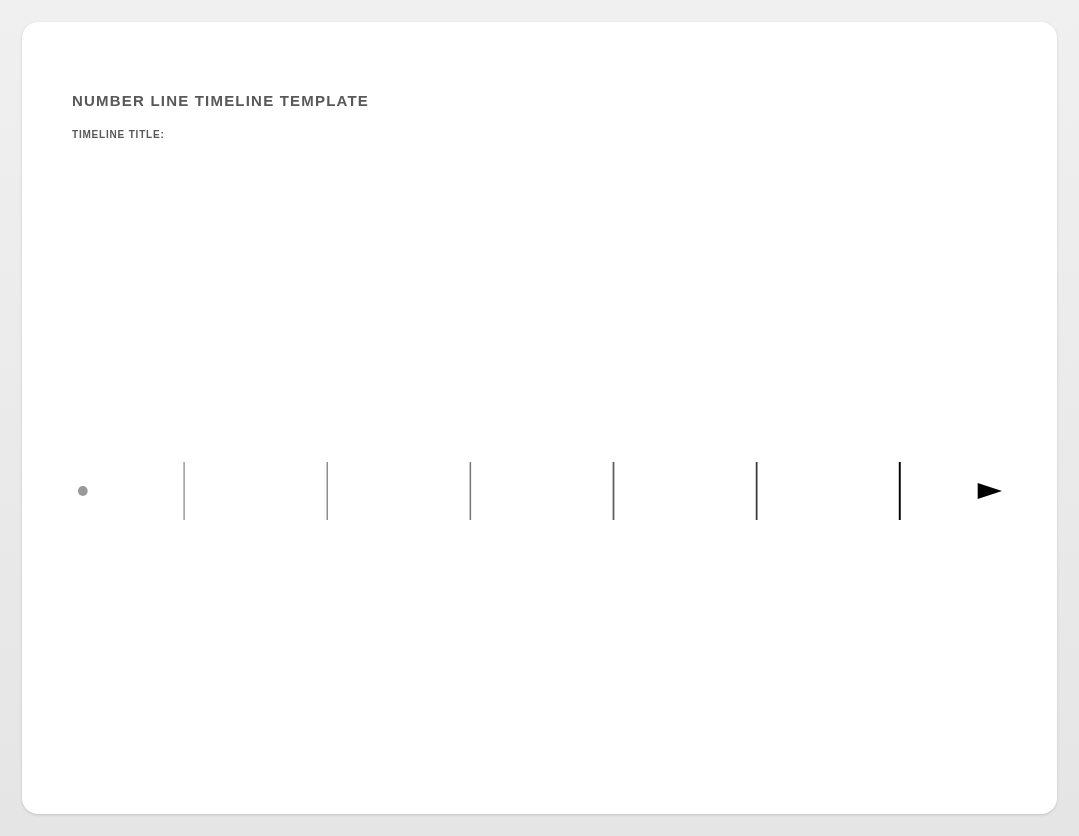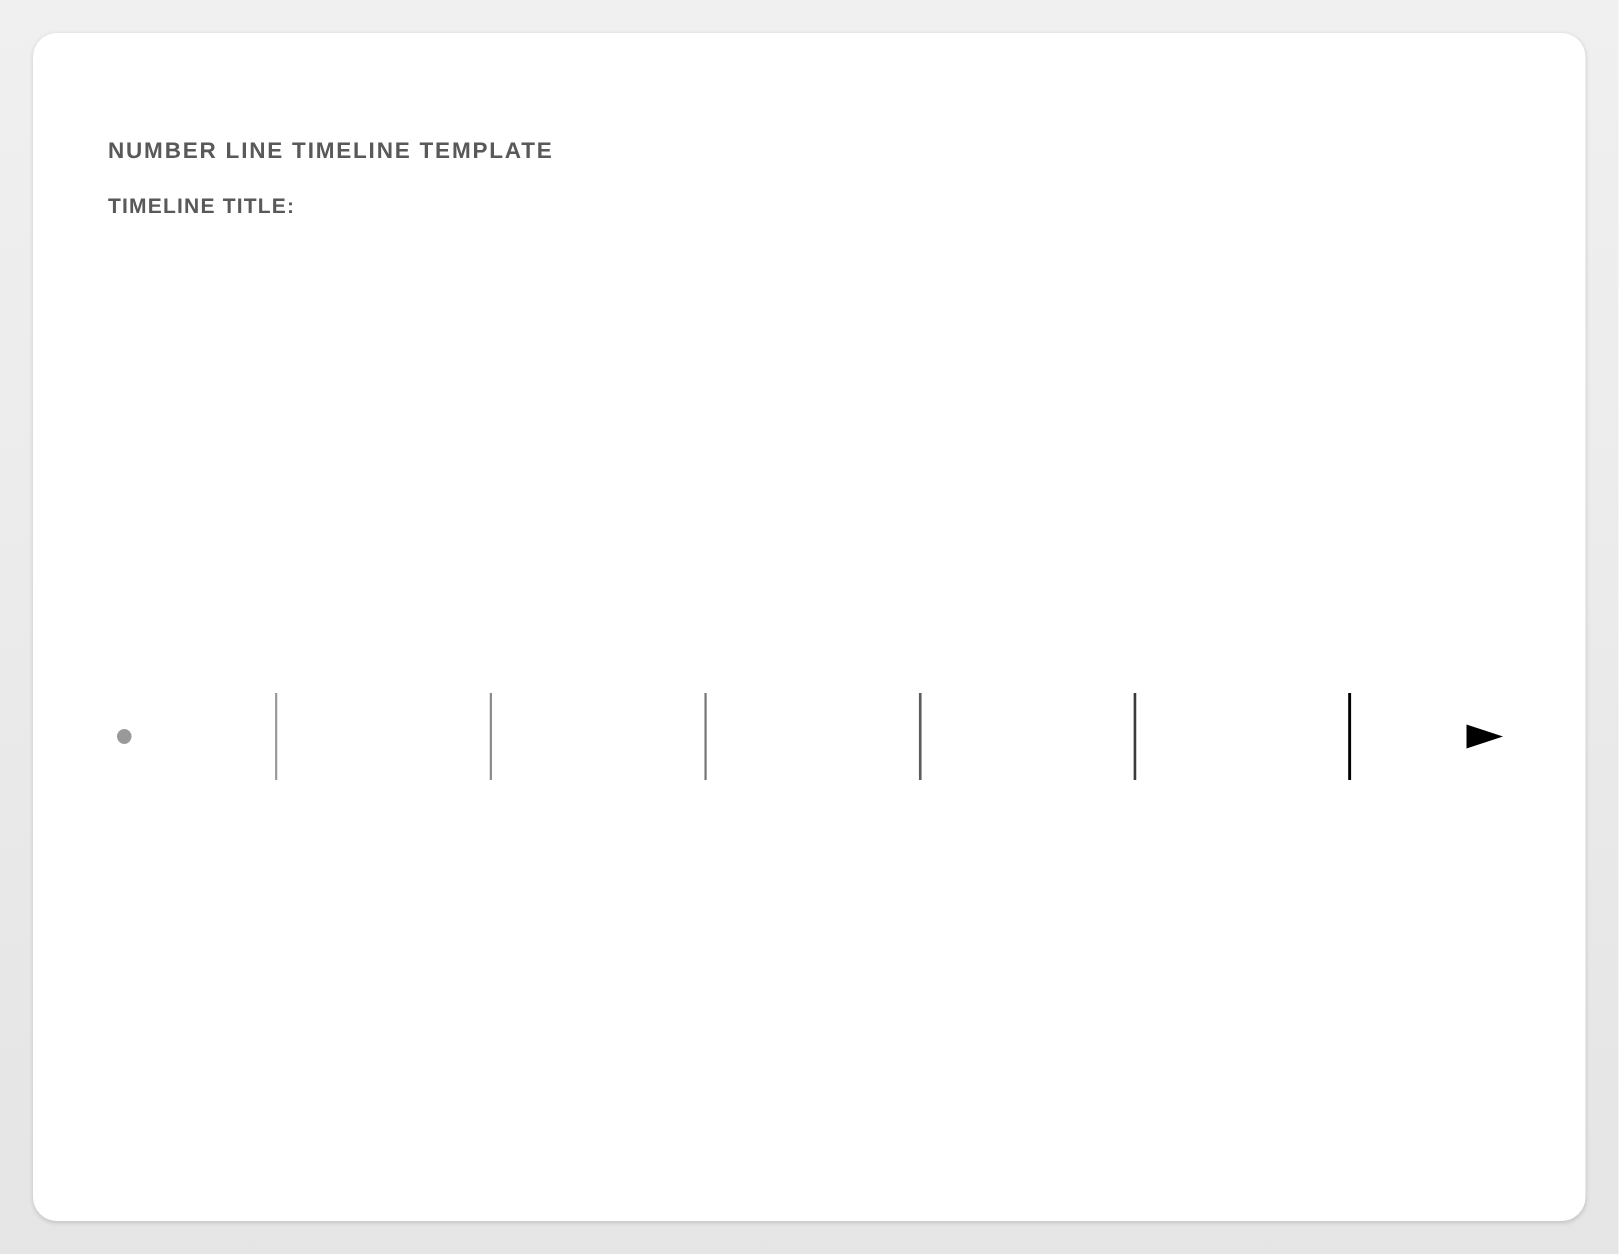--- a/index.html
+++ b/index.html
@@ -24,21 +24,21 @@
       border-radius: 16px;
     }
     .heading {
       font-size: 15px;
       font-weight: bold;
       letter-spacing: 1.2px;
       color: #595959;
       margin-bottom: 20px;
     }
     .subtitle {
-      font-size: 14px;
+      font-size: 10px;
       font-weight: bold;
       letter-spacing: 0.8px;
       color: #595959;
     }
     .timeline-container {
       position: absolute;
       left: 55px;
       right: 55px;
       top: 438px;
       height: 62px;

